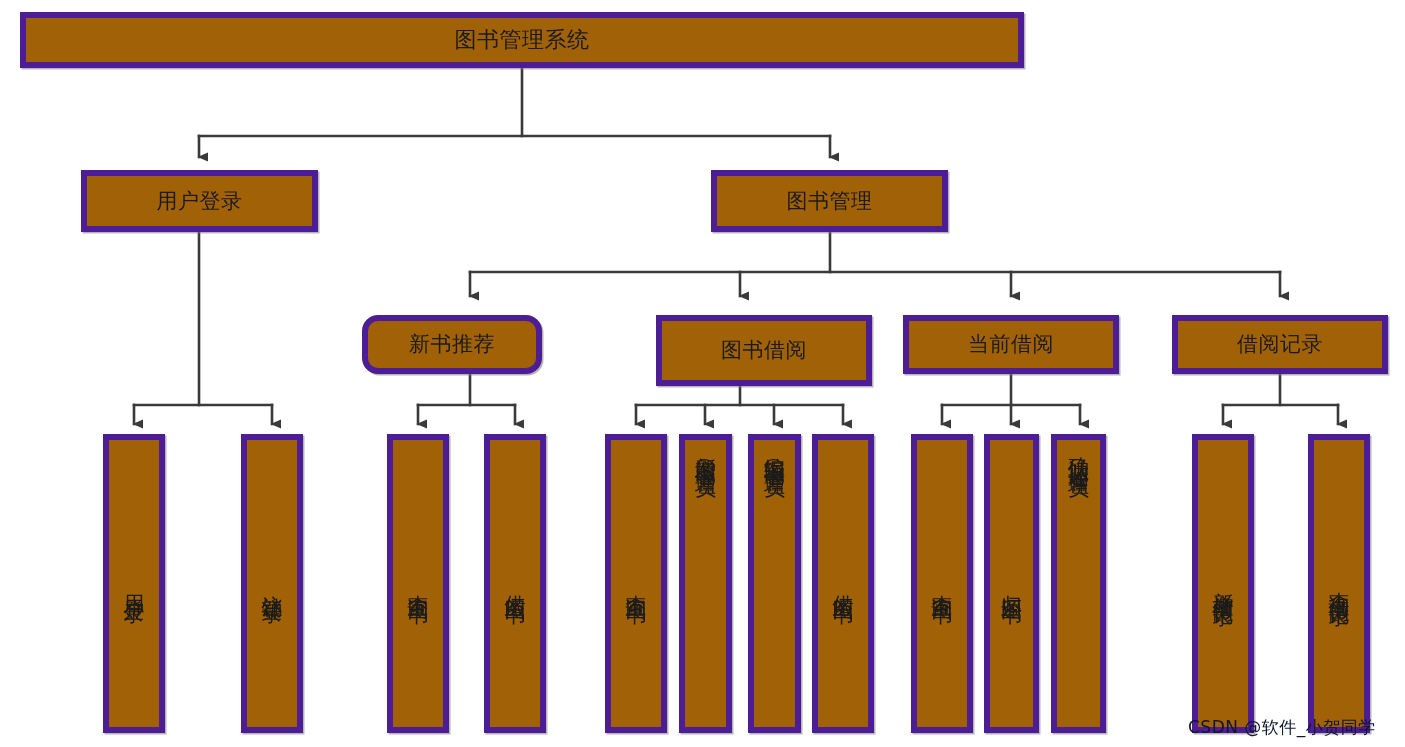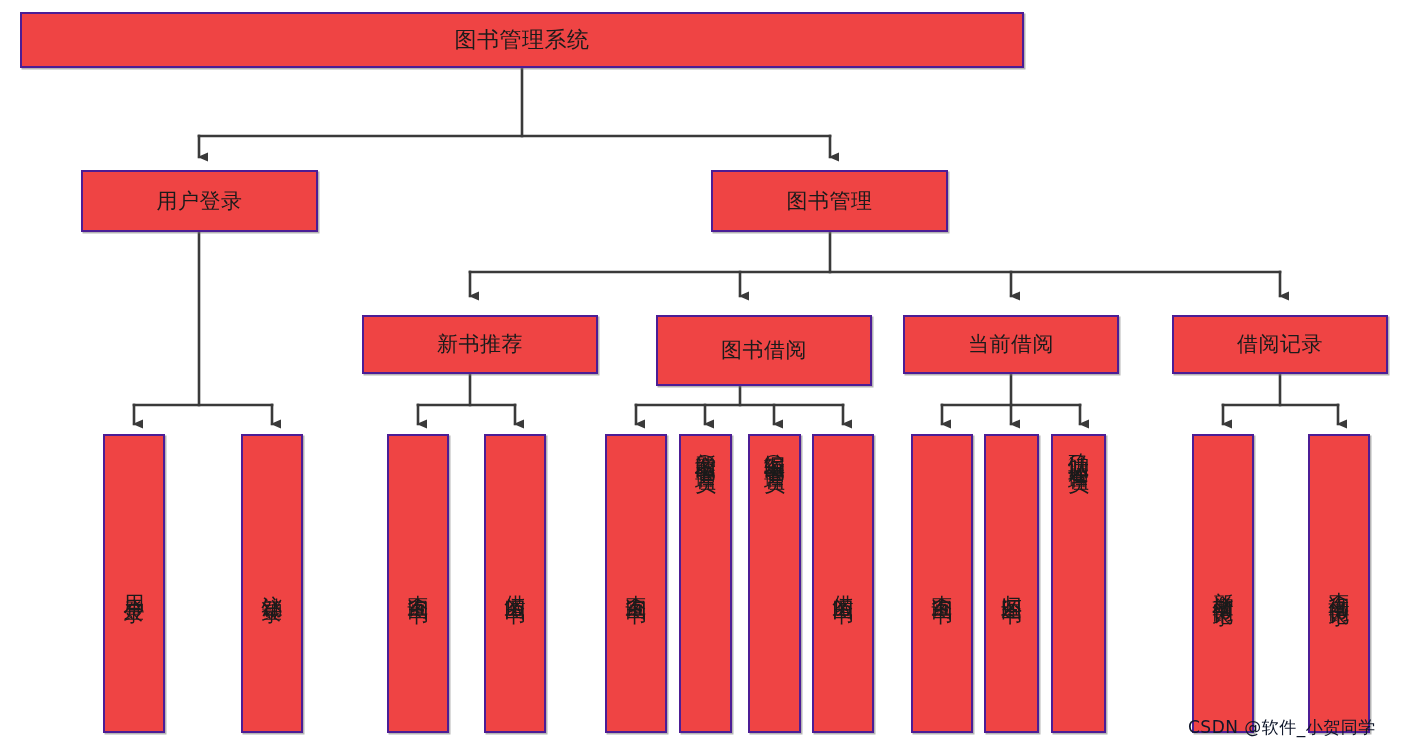--- a/index.html
+++ b/index.html
@@ -22,22 +22,22 @@
     position: absolute;
     left: 0;
     top: 0;
     width: 1405px;
     height: 747px;
     pointer-events: none;
   }
   .node {
     position: absolute;
     box-sizing: border-box;
-    background: #ef4444;
-    border: 2px solid #4c1d95;
+    background: #a16207;
+    border: 6px solid #4c1d95;
     box-shadow: 1.5px 1.5px 0 rgba(120,120,120,0.55);
     display: flex;
     align-items: center;
     justify-content: center;
     color: #1b1b1b;
   }
   .node-label {
     font-family: "DejaVu Sans", "Liberation Sans", sans-serif;
     color: #1b1b1b;
     line-height: 1.18;
@@ -138,21 +138,21 @@
   </div>
 
   <div class="node horizontal" style="left:81px; top:170px; width:237px; height:62px;">
     <span class="node-label">用户登录</span>
   </div>
 
   <div class="node horizontal" style="left:711px; top:170px; width:237px; height:62px;">
     <span class="node-label">图书管理</span>
   </div>
 
-  <div class="node horizontal" style="left:362px; top:315px; width:236px; height:59px;">
+  <div class="node horizontal" style="left:362px; top:315px; width:180px; height:59px;border-radius:16px;">
     <span class="node-label">新书推荐</span>
   </div>
 
   <div class="node horizontal" style="left:656px; top:315px; width:216px; height:71px;">
     <span class="node-label">图书借阅</span>
   </div>
 
   <div class="node horizontal" style="left:1172px; top:315px; width:216px; height:59px;">
     <span class="node-label">借阅记录</span>
   </div>

